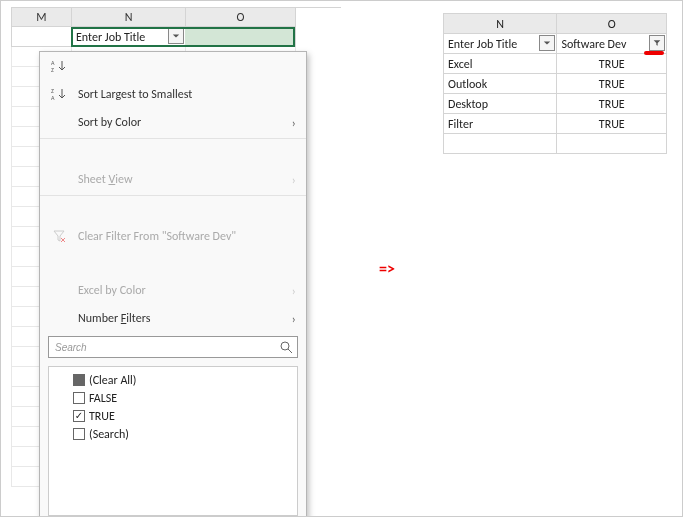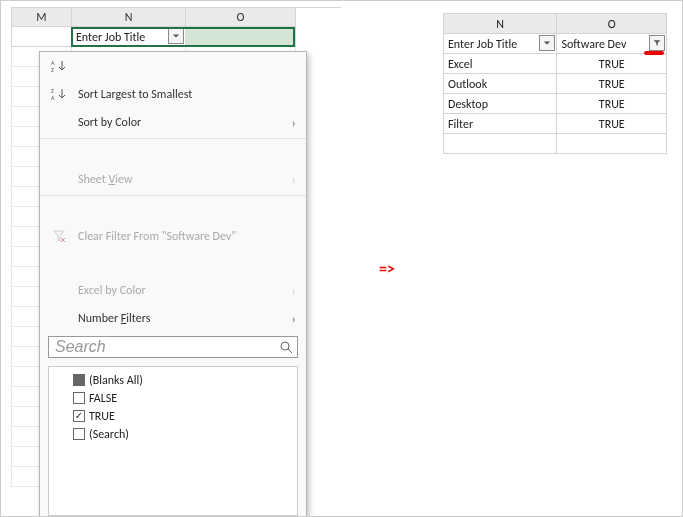--- a/index.html
+++ b/index.html
@@ -102,21 +102,21 @@
   .menu-chevron { color:#666; font-size:13px;}
   .menu-item.disabled .menu-chevron{ color:#ccc;}
   .menu-sep { border-top: 1px solid #e3e3e3; margin: 2px 0; }
   .search-wrap { padding: 4px 8px; }
   .search-box {
     display:flex; align-items:center;
     border:1px solid #999; background:#fff;
     height:22px; padding:0 4px;
   }
   .search-box input {
-    border:none; outline:none; flex:1; font-size:16px; font-style:italic; color:#999;
+    border:none; outline:none; flex:1; font-size:10px; font-style:italic; color:#999;
   }
   .search-box input::placeholder{color:#999;}
   .search-icon{ width:14px;height:14px;}
   .tree {
     margin: 4px 8px 8px 8px;
     border:1px solid #ccc;
     background:#fff;
     height: 150px;
     padding: 4px 6px;
     overflow:auto;
@@ -367,21 +367,21 @@
       <input placeholder="Search" style="">
       <svg class="search-icon" viewBox="0 0 14 14">
           <circle cx="6" cy="6" r="4" fill="none" stroke="#666"></circle>
           <path d="M9 9 L13 13" stroke="#666"></path>
         </svg>
     </div>
   </div>
   <div class="tree">
     <div class="tree-row">
       <span class="tree-tick partial"></span>
-      <span>(Blanks All)</span>
+      <span>(Clear All)</span>
     </div>
     <div class="tree-row">
       <span class="tree-tick"></span>
       <span>FALSE</span>
     </div>
     <div class="tree-row">
       <span class="tree-tick checked"></span>
       <span>TRUE</span>
     </div>
     <div class="tree-row">

